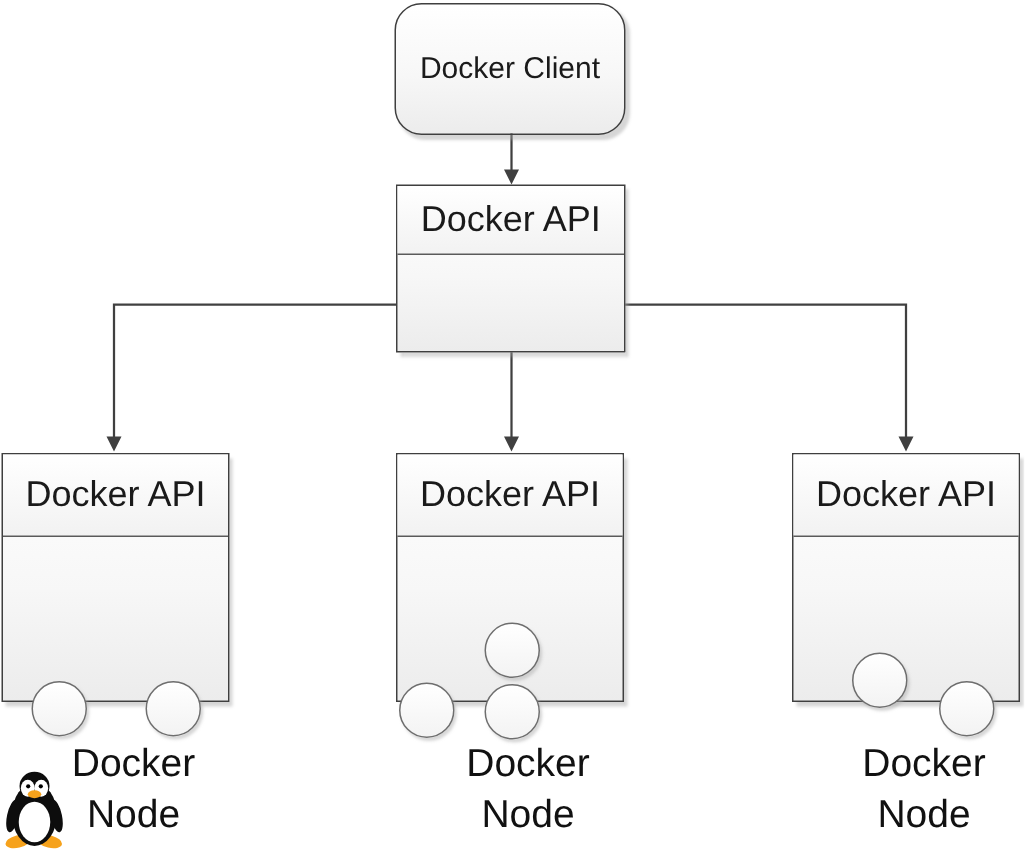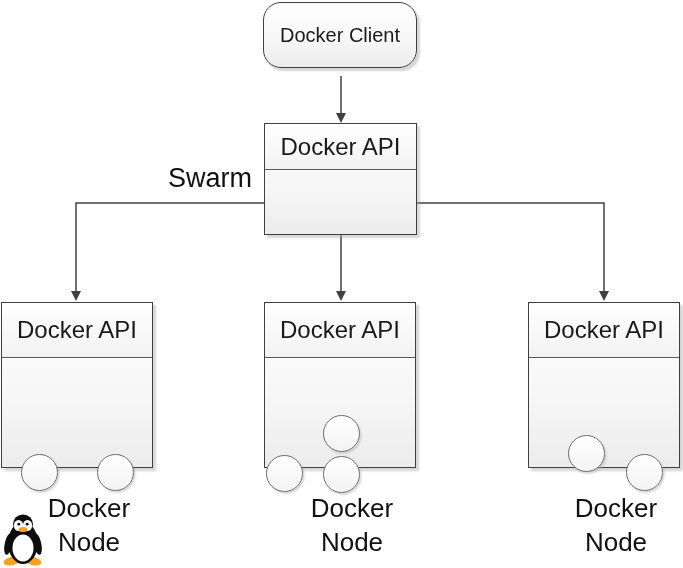--- a/index.html
+++ b/index.html
@@ -25,21 +25,21 @@
     position: absolute;
     box-sizing: border-box;
     border: 1.5px solid #3f3f3f;
     background: linear-gradient(180deg, #ffffff 0%, #f7f7f7 55%, #ececec 100%);
     box-shadow: 2.5px 3px 2px rgba(165,165,165,0.45);
     z-index: 2;
     color: #1a1a1a;
   }
   .client {
     left: 263px; top: 2px;
-    width: 154px; height: 66px;
+    width: 154px; height: 88px;
     border-radius: 18px;
     display: flex;
     align-items: center;
     justify-content: center;
     font-size: 20px;
   }
   .manager {
     left: 264px; top: 123px;
     width: 153px; height: 112px;
   }
@@ -165,21 +165,20 @@
     <g stroke="#404040" fill="#404040">
       <polyline points="417,203 604,203 604,292" fill="none" stroke-width="1.5"></polyline>
       <polygon points="599,291 609,291 604,301" stroke="none"></polygon>
     </g>
   </svg>
 
   <div class="shape client">
     <span>Docker Client</span>
   </div>
 
-  <div class="swarm-label">Swarm</div>
 
   <div class="shape manager">
     <div class="box-header">
       <span>Docker API</span>
     </div>
     <div class="box-body"></div>
   </div>
 
   <div class="shape node node-a">
     <div class="box-header">

